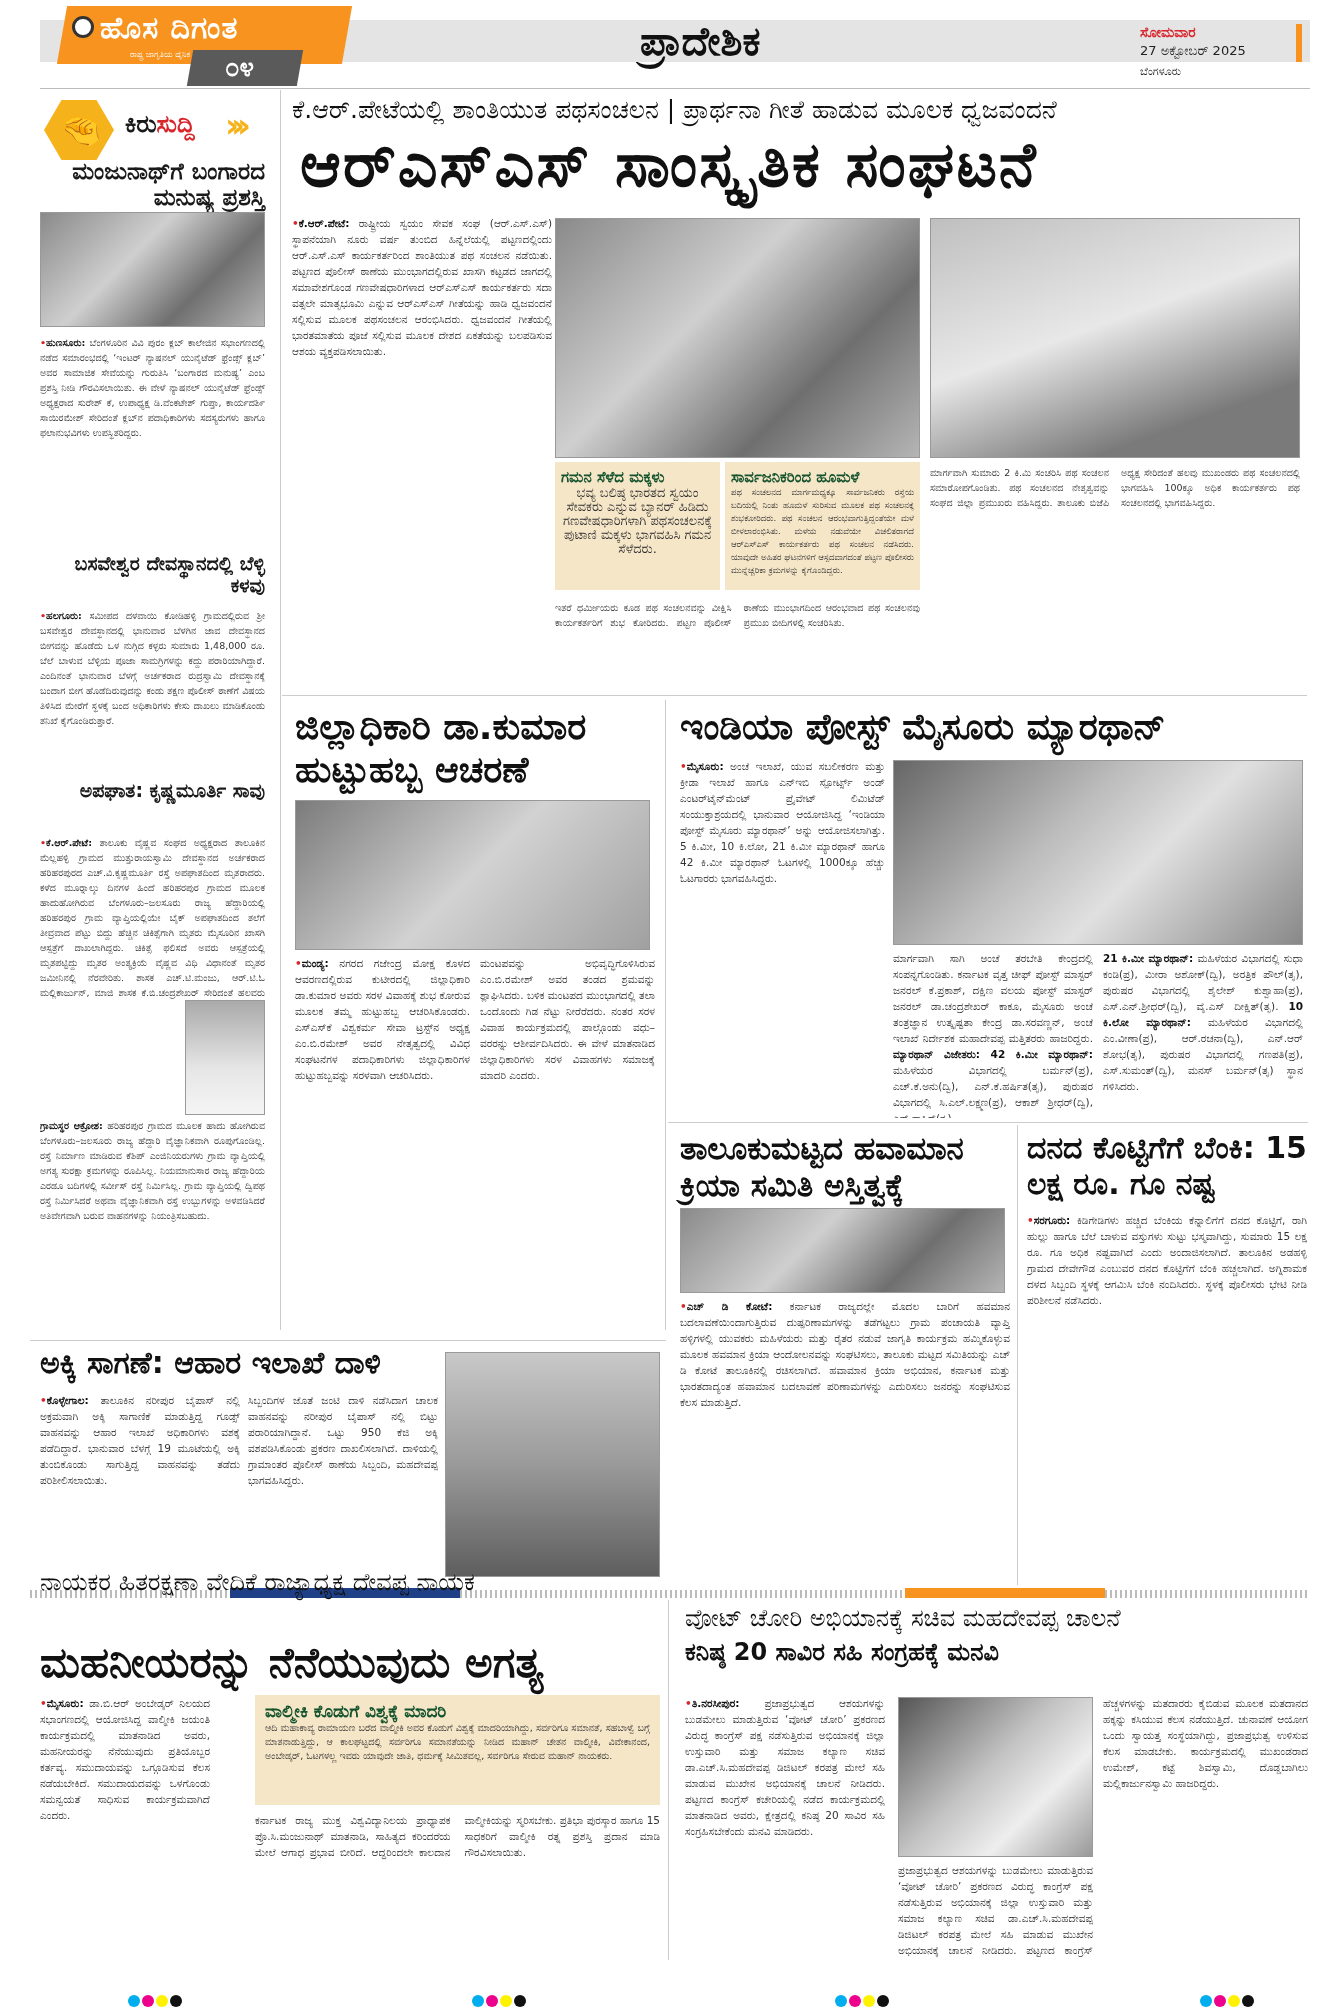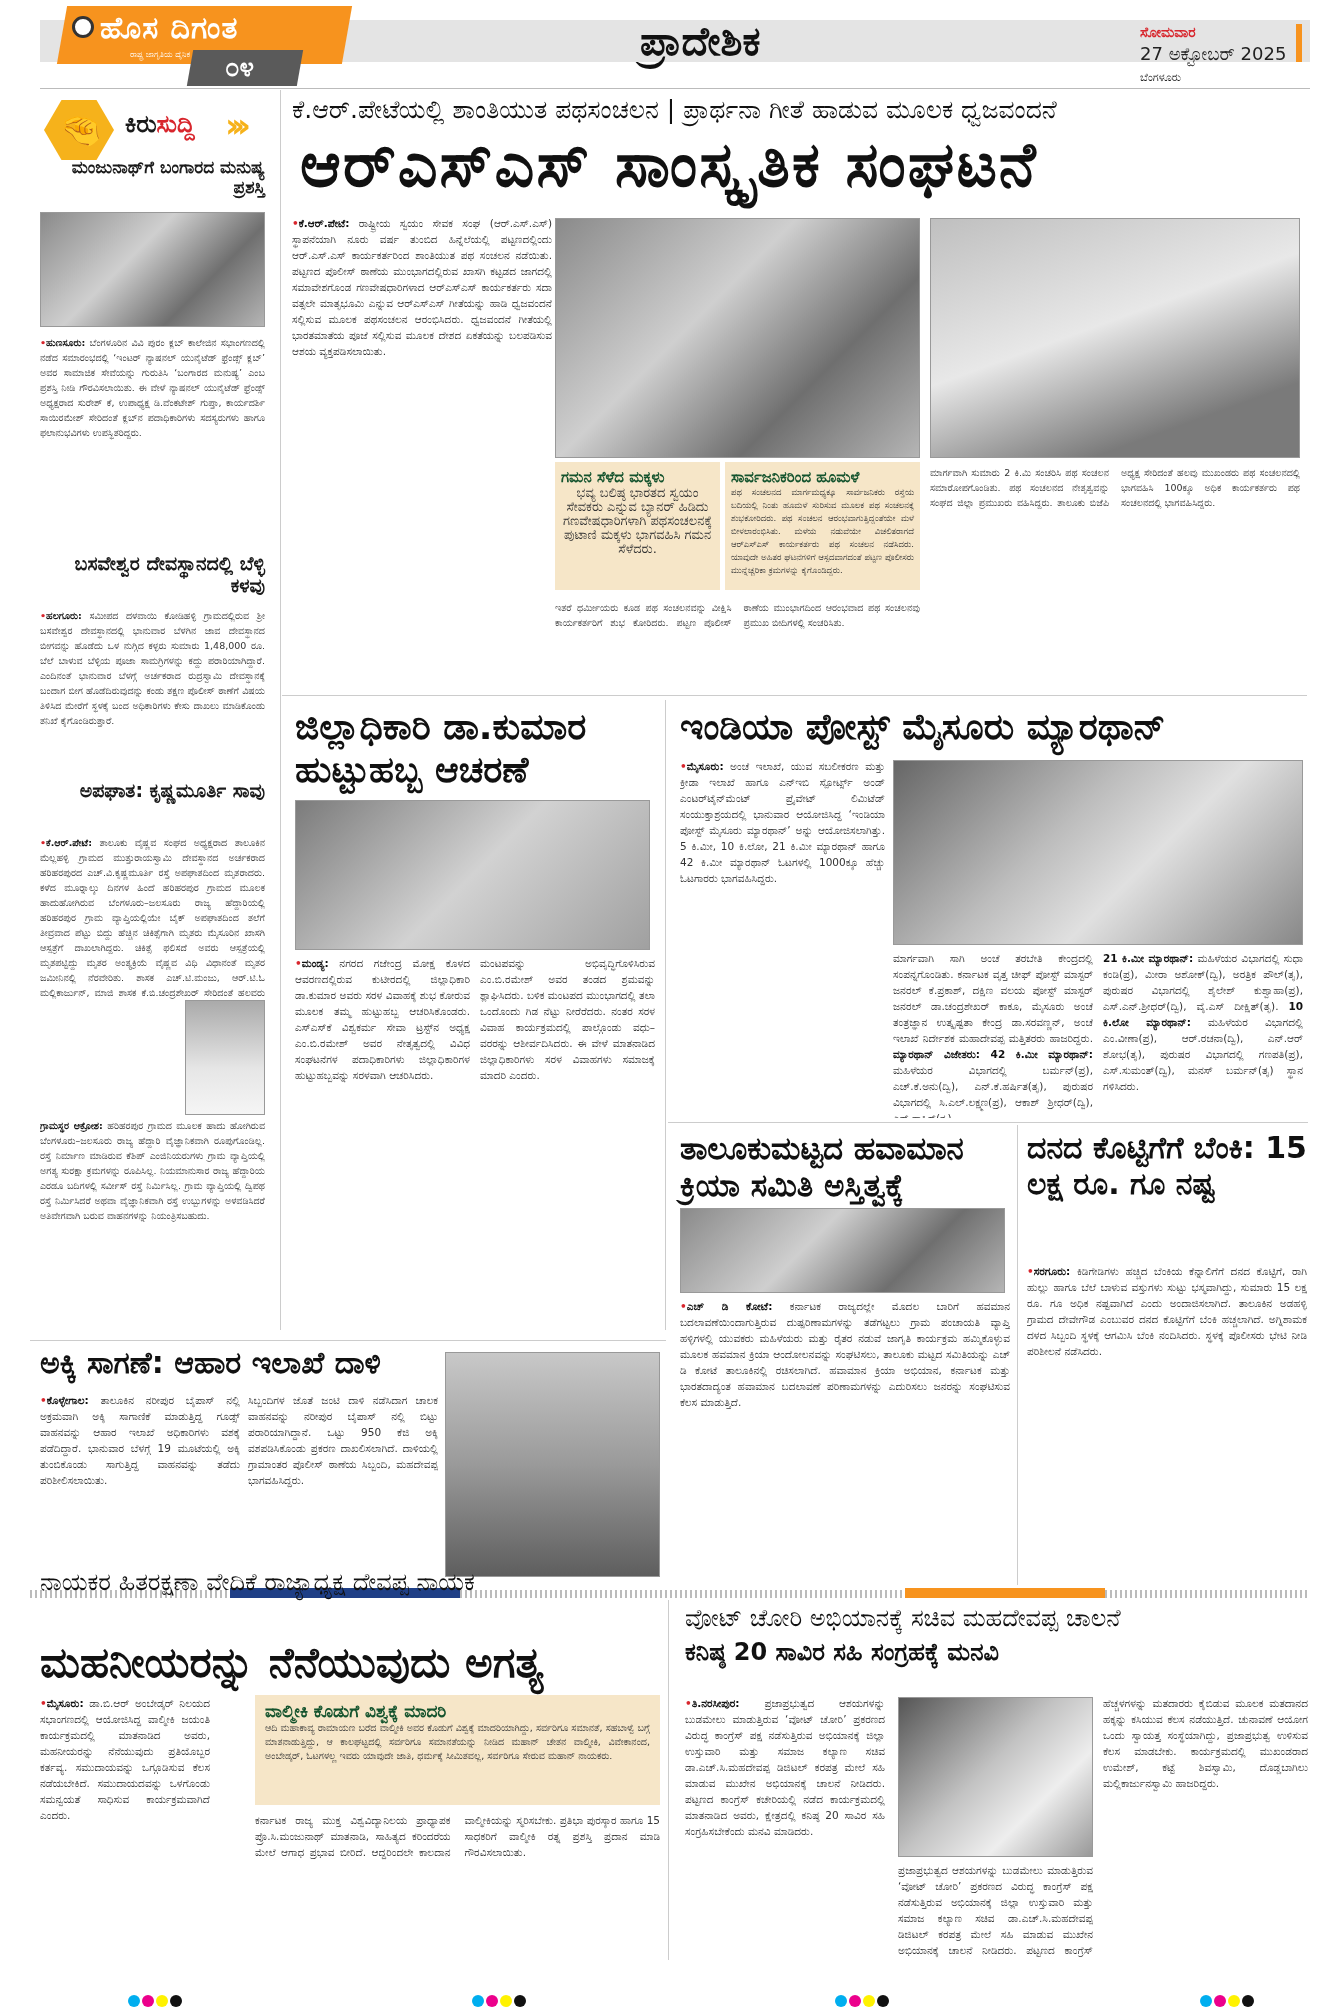--- a/index.html
+++ b/index.html
@@ -9,21 +9,21 @@
 .mast-bar{left:40px;top:20px;width:1270px;height:42px;background:#e4e4e4}
 .logo-org{left:62px;top:6px;width:285px;height:58px;background:#f7931e;transform:skewX(-10deg)}
 .logo-txt{left:90px;top:10px;font-size:30px;font-weight:bold;color:#fff;letter-spacing:1px}
 .logo-sub{left:130px;top:50px;font-size:8px;color:#fff}
 .logo-dark{left:190px;top:50px;width:110px;height:36px;background:#5a5a5a;transform:skewX(-10deg)}
 .logo-num{left:225px;top:52px;font-size:26px;font-weight:bold;color:#fff}
 .logo-ring{left:72px;top:16px;width:22px;height:22px;border-radius:50%;background:#fff;border:3px solid #333}
 .sec-title{left:640px;top:18px;font-size:40px;font-weight:bold;color:#111}
 .date-box{left:1140px;top:24px;text-align:left;width:150px}
 .date-day{font-size:14px;color:#d8262d;font-weight:bold}
-.date-val{font-size:18px;color:#222;margin-top:2px}
+.date-val{font-size:13px;color:#222;margin-top:2px}
 .date-city{font-size:11px;color:#222;margin-top:6px}
 .date-bar{left:1296px;top:24px;width:6px;height:38px;background:#f7931e}
 .rule{background:#bbb}
 
 .kiru-hex{left:44px;top:100px;width:70px;height:60px;background:#f6b21b;clip-path:polygon(25% 0,75% 0,100% 50%,75% 100%,25% 100%,0 50%)}
 .kiru-hand{left:60px;top:110px;font-size:34px}
 .kiru-lbl{left:125px;top:110px;font-size:24px;font-weight:bold}
 .kiru-lbl .red{color:#d8262d}
 .kiru-chev{left:225px;top:105px;font-size:34px;color:#f6b21b;font-weight:bold;letter-spacing:-8px}
 .h-side{font-weight:bold;text-align:right;line-height:1.15}
@@ -61,21 +61,21 @@
 </div>
 <div class="abs date-bar"></div>
 <div class="abs rule" style="left:40px;top:88px;width:1270px;height:1px"></div>
 
 <div class="abs vline" style="left:280px;top:90px;height:1240px"></div>
 <div class="abs kiru-hex"></div>
 <div class="abs kiru-hand">🤏</div>
 <div class="abs kiru-lbl"><span>ಕಿರು</span><span class="red">ಸುದ್ದಿ</span></div>
 <div class="abs kiru-chev">›››</div>
 
-<div class="abs h-side" style="left:40px;top:158px;width:225px;font-size:17px">ಮಂಜುನಾಥ್‌ಗೆ ಬಂಗಾರದ ಮನುಷ್ಯ ಪ್ರಶಸ್ತಿ</div>
+<div class="abs h-side" style="left:40px;top:158px;width:225px;font-size:23px">ಮಂಜುನಾಥ್‌ಗೆ ಬಂಗಾರದ ಮನುಷ್ಯ ಪ್ರಶಸ್ತಿ</div>
 <div class="abs photo" style="left:40px;top:212px;width:225px;height:115px"></div>
 <div class="abs body-txt" style="left:40px;top:335px;width:225px;height:205px;overflow:hidden;font-size:9.5px;line-height:15px">
   <span class="dot">•</span><span class="lead">ಹುಣಸೂರು:</span> <span>ಬೆಂಗಳೂರಿನ ವಿವಿ ಪುರಂ ಕ್ಲಬ್ ಕಾಲೇಜಿನ ಸಭಾಂಗಣದಲ್ಲಿ ನಡೆದ ಸಮಾರಂಭದಲ್ಲಿ ‘ಇಂಟರ್ ನ್ಯಾಷನಲ್ ಯುನೈಟೆಡ್ ಫ್ರೆಂಡ್ಸ್ ಕ್ಲಬ್’ ಅವರ ಸಾಮಾಜಿಕ ಸೇವೆಯನ್ನು ಗುರುತಿಸಿ ‘ಬಂಗಾರದ ಮನುಷ್ಯ’ ಎಂಬ ಪ್ರಶಸ್ತಿ ನೀಡಿ ಗೌರವಿಸಲಾಯಿತು. ಈ ವೇಳೆ ನ್ಯಾಷನಲ್ ಯುನೈಟೆಡ್ ಫ್ರೆಂಡ್ಸ್ ಅಧ್ಯಕ್ಷರಾದ ಸುರೇಶ್ ಕೆ, ಉಪಾಧ್ಯಕ್ಷ ಡಿ.ವೆಂಕಟೇಶ್ ಗುಪ್ತಾ, ಕಾರ್ಯದರ್ಶಿ ಸಾಯಿರಮೇಶ್ ಸೇರಿದಂತೆ ಕ್ಲಬ್‌ನ ಪದಾಧಿಕಾರಿಗಳು ಸದಸ್ಯರುಗಳು ಹಾಗೂ ಫಲಾನುಭವಿಗಳು ಉಪಸ್ಥಿತರಿದ್ದರು.</span>
 </div>
 
 <div class="abs h-side" style="left:40px;top:553px;width:225px;font-size:19px">ಬಸವೇಶ್ವರ ದೇವಸ್ಥಾನದಲ್ಲಿ ಬೆಳ್ಳಿ ಕಳವು</div>
 <div class="abs body-txt" style="left:40px;top:608px;width:225px;height:170px;overflow:hidden;font-size:9.5px;line-height:15px">
   <span class="dot">•</span><span class="lead">ಹಲಗೂರು:</span> <span>ಸಮೀಪದ ದಳವಾಯಿ ಕೋಡಿಹಳ್ಳಿ ಗ್ರಾಮದಲ್ಲಿರುವ ಶ್ರೀ ಬಸವೇಶ್ವರ ದೇವಸ್ಥಾನದಲ್ಲಿ ಭಾನುವಾರ ಬೆಳಗಿನ ಜಾವ ದೇವಸ್ಥಾನದ ಬೀಗವನ್ನು ಹೊಡೆದು ಒಳ ನುಗ್ಗಿದ ಕಳ್ಳರು ಸುಮಾರು 1,48,000 ರೂ. ಬೆಲೆ ಬಾಳುವ ಬೆಳ್ಳಿಯ ಪೂಜಾ ಸಾಮಗ್ರಿಗಳನ್ನು ಕದ್ದು ಪರಾರಿಯಾಗಿದ್ದಾರೆ. ಎಂದಿನಂತೆ ಭಾನುವಾರ ಬೆಳಗ್ಗೆ ಅರ್ಚಕರಾದ ರುದ್ರಸ್ವಾಮಿ ದೇವಸ್ಥಾನಕ್ಕೆ ಬಂದಾಗ ಬೀಗ ಹೊಡೆದಿರುವುದನ್ನು ಕಂಡು ತಕ್ಷಣ ಪೊಲೀಸ್ ಠಾಣೆಗೆ ವಿಷಯ ತಿಳಿಸಿದ ಮೇರೆಗೆ ಸ್ಥಳಕ್ಕೆ ಬಂದ ಅಧಿಕಾರಿಗಳು ಕೇಸು ದಾಖಲು ಮಾಡಿಕೊಂಡು ತನಿಖೆ ಕೈಗೊಂಡಿರುತ್ತಾರೆ.</span>
 </div>
 
@@ -135,21 +135,21 @@
 <div class="abs hline" style="left:668px;top:1122px;width:640px"></div>
 
 <div class="abs big" style="left:680px;top:1130px;width:340px;font-size:31px">ತಾಲೂಕುಮಟ್ಟದ ಹವಾಮಾನ ಕ್ರಿಯಾ ಸಮಿತಿ ಅಸ್ತಿತ್ವಕ್ಕೆ</div>
 <div class="abs photo" style="left:680px;top:1208px;width:325px;height:85px"></div>
 <div class="abs body-txt" style="left:680px;top:1298px;width:330px;height:290px;overflow:hidden">
   <span class="dot">•</span><span class="lead">ಎಚ್ ಡಿ ಕೋಟೆ:</span> <span>ಕರ್ನಾಟಕ ರಾಜ್ಯದಲ್ಲೇ ಮೊದಲ ಬಾರಿಗೆ ಹವಮಾನ ಬದಲಾವಣೆಯಿಂದಾಗುತ್ತಿರುವ ದುಷ್ಪರಿಣಾಮಗಳನ್ನು ತಡೆಗಟ್ಟಲು ಗ್ರಾಮ ಪಂಚಾಯತಿ ವ್ಯಾಪ್ತಿ ಹಳ್ಳಿಗಳಲ್ಲಿ ಯುವಕರು ಮಹಿಳೆಯರು ಮತ್ತು ರೈತರ ನಡುವೆ ಜಾಗೃತಿ ಕಾರ್ಯಕ್ರಮ ಹಮ್ಮಿಕೊಳ್ಳುವ ಮೂಲಕ ಹವಮಾನ ಕ್ರಿಯಾ ಆಂದೋಲನವನ್ನು ಸಂಘಟಿಸಲು, ತಾಲೂಕು ಮಟ್ಟದ ಸಮಿತಿಯನ್ನು ಎಚ್ ಡಿ ಕೋಟೆ ತಾಲೂಕಿನಲ್ಲಿ ರಚಿಸಲಾಗಿದೆ. ಹವಾಮಾನ ಕ್ರಿಯಾ ಅಭಿಯಾನ, ಕರ್ನಾಟಕ ಮತ್ತು ಭಾರತದಾದ್ಯಂತ ಹವಾಮಾನ ಬದಲಾವಣೆ ಪರಿಣಾಮಗಳನ್ನು ಎದುರಿಸಲು ಜನರನ್ನು ಸಂಘಟಿಸುವ ಕೆಲಸ ಮಾಡುತ್ತಿದೆ.</span>
 </div>
 <div class="abs vline" style="left:1017px;top:1125px;height:460px"></div>
 
 <div class="abs big" style="left:1027px;top:1130px;width:280px;font-size:30px">ದನದ ಕೊಟ್ಟಿಗೆಗೆ ಬೆಂಕಿ: 15 ಲಕ್ಷ ರೂ. ಗೂ ನಷ್ಟ</div>
-<div class="abs body-txt" style="left:1027px;top:1263px;width:280px;height:380px;overflow:hidden">
+<div class="abs body-txt" style="left:1027px;top:1212px;width:280px;height:380px;overflow:hidden">
   <span class="dot">•</span><span class="lead">ಸರಗೂರು:</span> <span>ಕಿಡಿಗೇಡಿಗಳು ಹಚ್ಚಿದ ಬೆಂಕಿಯ ಕೆನ್ನಾಲಿಗೆಗೆ ದನದ ಕೊಟ್ಟಿಗೆ, ರಾಗಿ ಹುಲ್ಲು ಹಾಗೂ ಬೆಲೆ ಬಾಳುವ ವಸ್ತುಗಳು ಸುಟ್ಟು ಭಸ್ಮವಾಗಿದ್ದು, ಸುಮಾರು 15 ಲಕ್ಷ ರೂ. ಗೂ ಅಧಿಕ ನಷ್ಟವಾಗಿದೆ ಎಂದು ಅಂದಾಜಿಸಲಾಗಿದೆ. ತಾಲೂಕಿನ ಅಡಹಳ್ಳಿ ಗ್ರಾಮದ ದೇವೇಗೌಡ ಎಂಬುವರ ದನದ ಕೊಟ್ಟಿಗೆಗೆ ಬೆಂಕಿ ಹಚ್ಚಲಾಗಿದೆ. ಅಗ್ನಿಶಾಮಕ ದಳದ ಸಿಬ್ಬಂದಿ ಸ್ಥಳಕ್ಕೆ ಆಗಮಿಸಿ ಬೆಂಕಿ ನಂದಿಸಿದರು. ಸ್ಥಳಕ್ಕೆ ಪೊಲೀಸರು ಭೇಟಿ ನೀಡಿ ಪರಿಶೀಲನೆ ನಡೆಸಿದರು.</span>
 </div>
 
 <div class="abs hline" style="left:30px;top:1340px;width:636px"></div>
 <div class="abs big" style="left:40px;top:1345px;font-size:30px;white-space:nowrap">ಅಕ್ಕಿ ಸಾಗಣೆ: ಆಹಾರ ಇಲಾಖೆ ದಾಳಿ</div>
 <div class="abs body-txt" style="left:40px;top:1392px;width:200px;height:190px;overflow:hidden">
   <span class="dot">•</span><span class="lead">ಕೊಳ್ಳೇಗಾಲ:</span> <span>ತಾಲೂಕಿನ ನರೀಪುರ ಬೈಪಾಸ್ ನಲ್ಲಿ ಅಕ್ರಮವಾಗಿ ಅಕ್ಕಿ ಸಾಗಾಣಿಕೆ ಮಾಡುತ್ತಿದ್ದ ಗೂಡ್ಸ್ ವಾಹನವನ್ನು ಆಹಾರ ಇಲಾಖೆ ಅಧಿಕಾರಿಗಳು ವಶಕ್ಕೆ ಪಡೆದಿದ್ದಾರೆ. ಭಾನುವಾರ ಬೆಳಗ್ಗೆ 19 ಮೂಟೆಯಲ್ಲಿ ಅಕ್ಕಿ ತುಂಬಿಕೊಂಡು ಸಾಗುತ್ತಿದ್ದ ವಾಹನವನ್ನು ತಡೆದು ಪರಿಶೀಲಿಸಲಾಯಿತು.</span>
 </div>
 <div class="abs body-txt" style="left:248px;top:1392px;width:190px;height:190px;overflow:hidden">ಸಿಬ್ಬಂದಿಗಳ ಜೊತೆ ಜಂಟಿ ದಾಳಿ ನಡೆಸಿದಾಗ ಚಾಲಕ ವಾಹನವನ್ನು ನರೀಪುರ ಬೈಪಾಸ್ ನಲ್ಲಿ ಬಿಟ್ಟು ಪರಾರಿಯಾಗಿದ್ದಾನೆ. ಒಟ್ಟು 950 ಕೆಜಿ ಅಕ್ಕಿ ವಶಪಡಿಸಿಕೊಂಡು ಪ್ರಕರಣ ದಾಖಲಿಸಲಾಗಿದೆ. ದಾಳಿಯಲ್ಲಿ ಗ್ರಾಮಾಂತರ ಪೊಲೀಸ್ ಠಾಣೆಯ ಸಿಬ್ಬಂದಿ, ಮಹದೇವಪ್ಪ ಭಾಗವಹಿಸಿದ್ದರು.</div>
 <div class="abs photo" style="left:445px;top:1352px;width:215px;height:225px;background:linear-gradient(180deg,#c8c8c8,#9a9a9a 50%,#5e5e5e)"></div>

